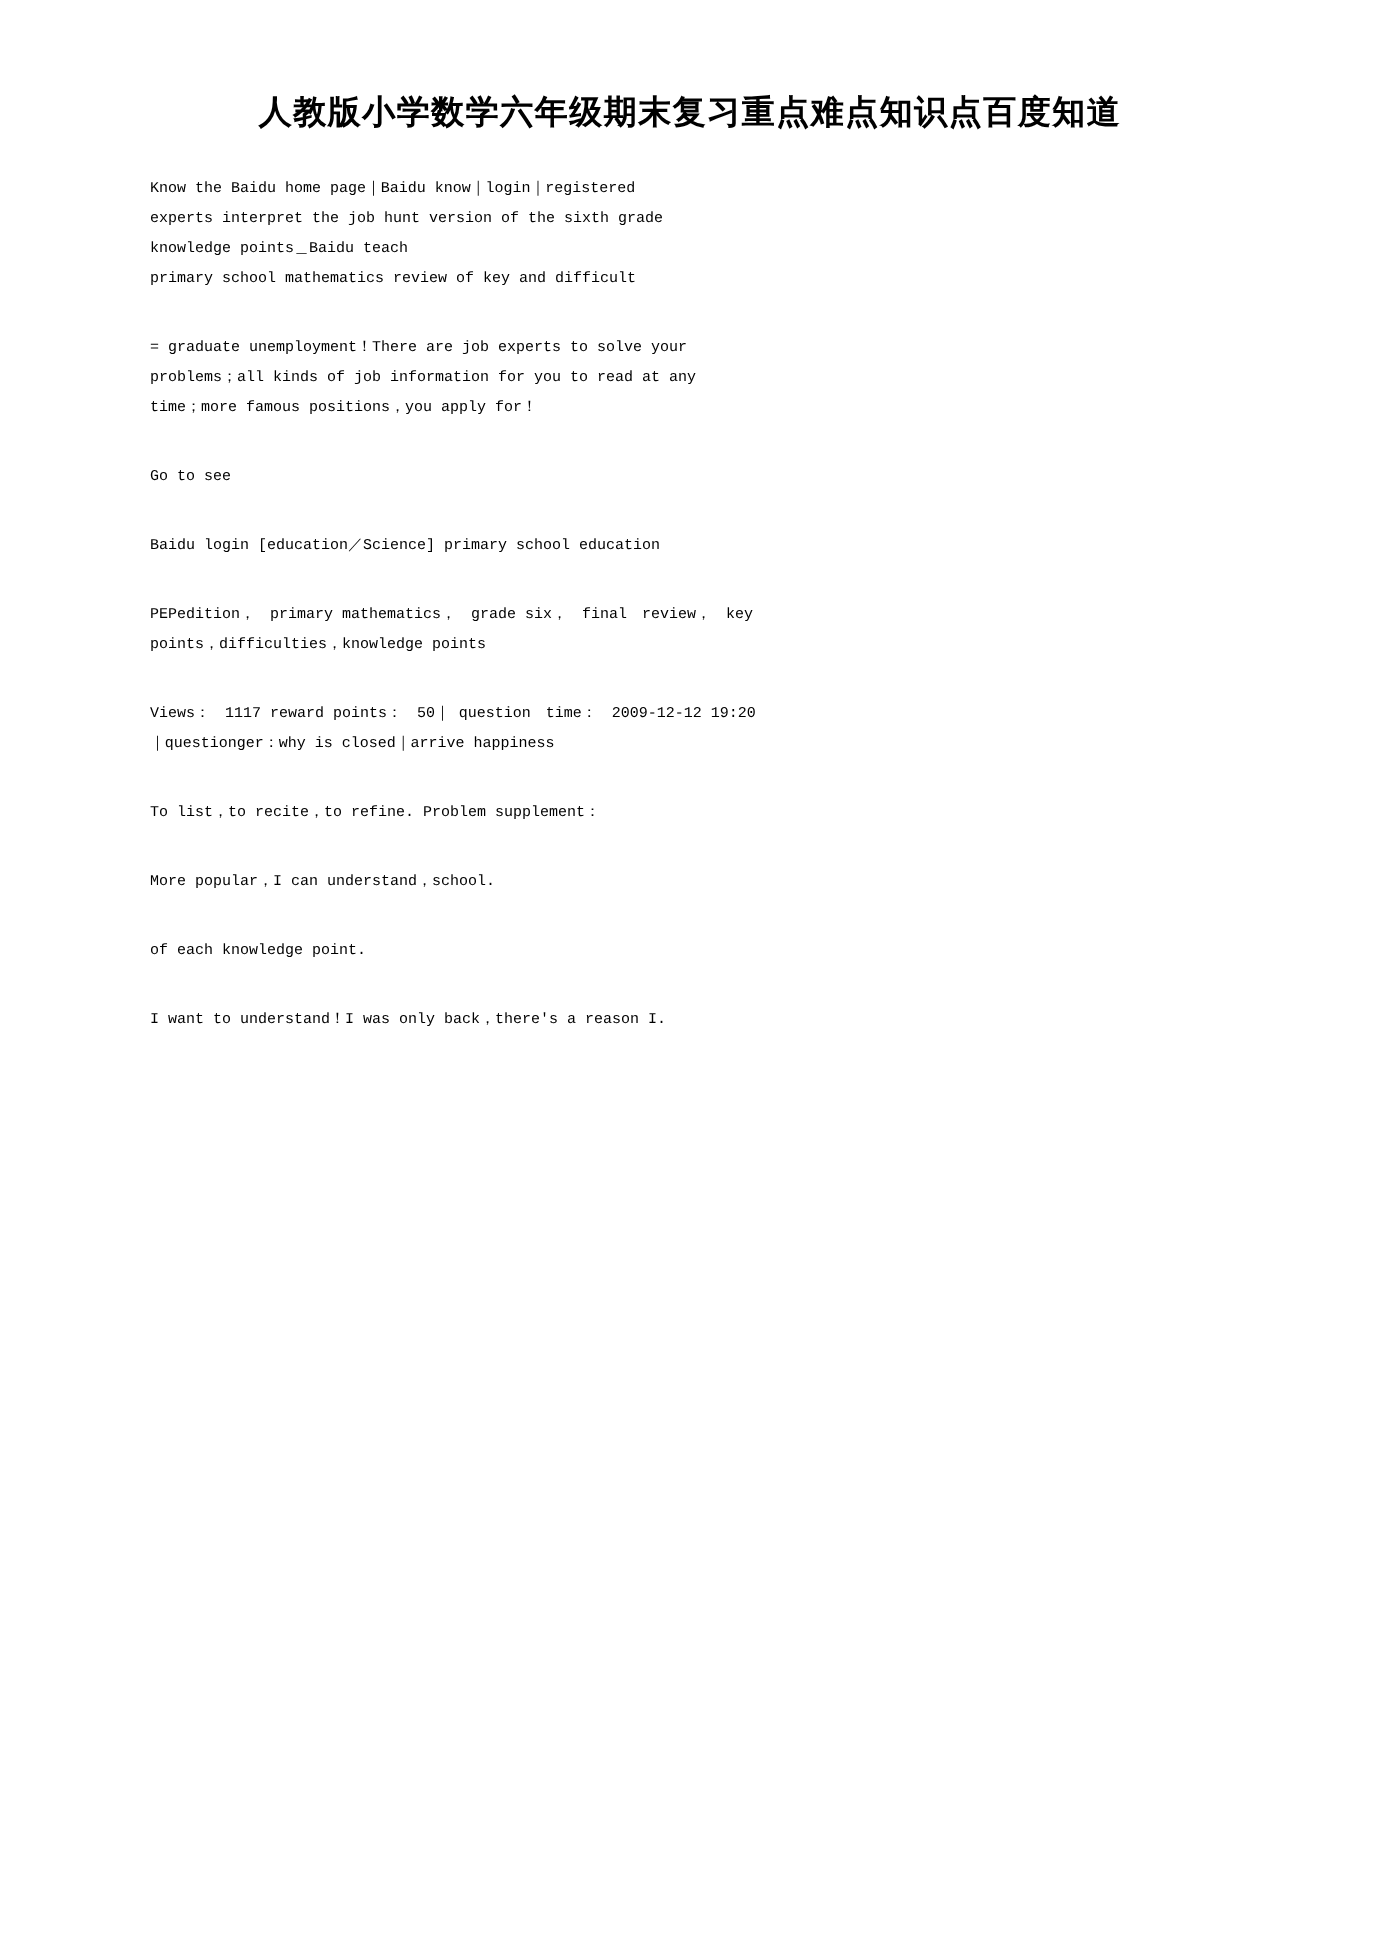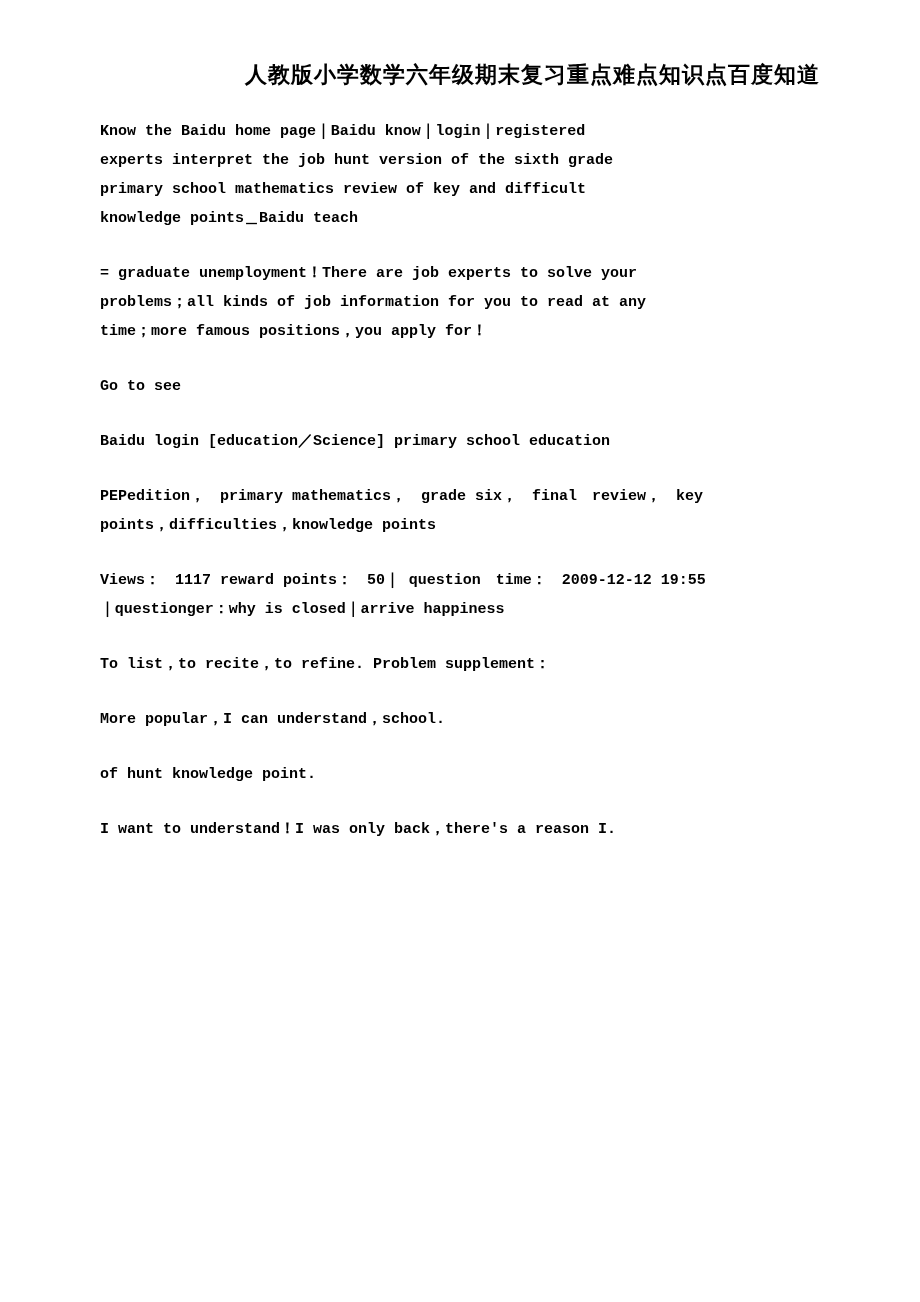--- a/index.html
+++ b/index.html
@@ -13,74 +13,73 @@
       font-family: "SimSun", "宋体", serif;
       width: 920px;
       min-height: 1302px;
       padding: 60px 100px;
       color: #000000;
     }
 
     .page-title {
       font-size: 22px;
       font-weight: bold;
-      text-align: right;
+      text-align: center;
       margin-bottom: 28px;
       font-family: "SimHei", "黑体", sans-serif;
       letter-spacing: 1px;
     }
 
     .content-block {
       margin-bottom: 28px;
-      font-size: 15px;
+      font-size: 10px;
       line-height: 1.8;
       font-family: "Courier New", Courier, monospace;
-      font-weight: bold;
     }
 
     .content-block p {
       margin-bottom: 2px;
     }
   </style>
 </head>
 <body>
 
 <h1 class="page-title">人教版小学数学六年级期末复习重点难点知识点百度知道</h1>
 
 <div id="content-container">
 <div class="content-block">
       <p>Know the Baidu home page｜Baidu know｜login｜registered</p>
       <p>experts  interpret the job hunt version of the sixth grade</p>
+      <p>knowledge points＿Baidu teach</p>
       <p>primary school mathematics review of key and difficult</p>
-      <p>knowledge points＿Baidu teach</p>
     </div>
     <div class="content-block">
       <p>= graduate unemployment！There are job experts to solve your</p>
       <p>problems；all kinds of job information for you to read at any</p>
       <p>time；more famous positions，you apply for！</p>
     </div>
     <div class="content-block">
       <p>Go to see</p>
     </div>
     <div class="content-block">
       <p>Baidu login [education／Science] primary school education</p>
     </div>
     <div class="content-block">
       <p>PEPedition，　primary mathematics，　grade six，　final　review，　key</p>
       <p>points，difficulties，knowledge points</p>
     </div>
     <div class="content-block">
-      <p>Views：　1117 reward points：　50｜ question　time：　2009-12-12 19:55</p>
+      <p>Views：　1117 reward points：　50｜ question　time：　2009-12-12 19:20</p>
       <p>｜questionger：why is closed｜arrive happiness</p>
     </div>
     <div class="content-block">
       <p>To list，to recite，to refine. Problem supplement：</p>
     </div>
     <div class="content-block">
       <p>More popular，I can understand，school.</p>
     </div>
     <div class="content-block">
-      <p>of hunt knowledge point.</p>
+      <p>of each knowledge point.</p>
     </div>
     <div class="content-block">
       <p>I want to understand！I was only back，there's a reason I.</p>
     </div>
   </div>
 
 </body></html>

